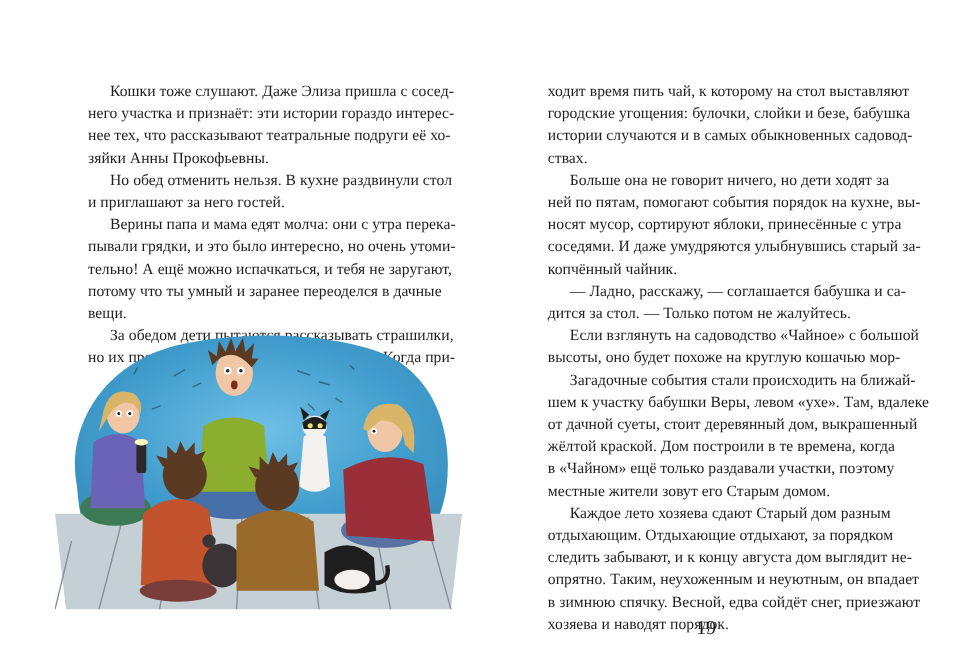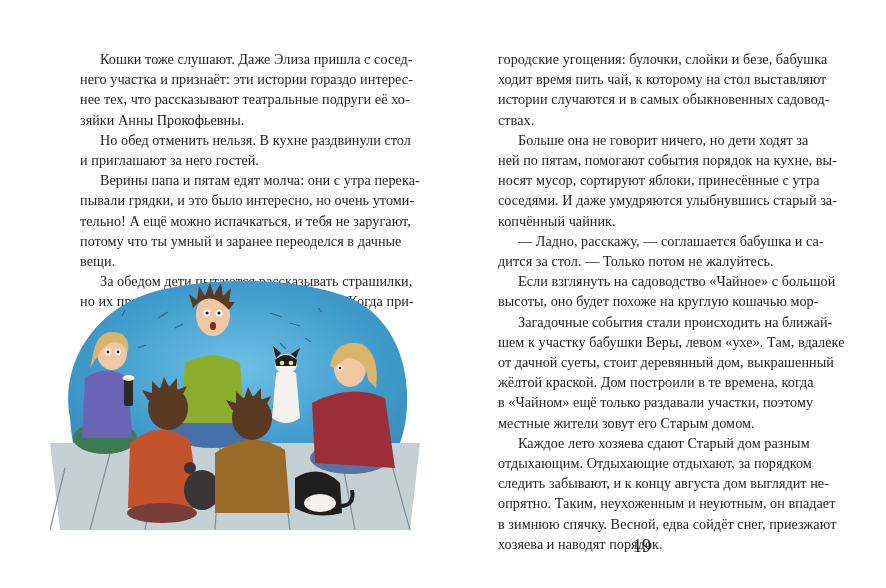--- a/index.html
+++ b/index.html
@@ -1,20 +1,20 @@
 <!DOCTYPE html>
 <html><head>
   <meta charset="utf-8">
   <style>
     html, body { margin: 0; padding: 0; }
     body {
       width: 886px; height: 588px; background: #ffffff; position: relative; overflow: hidden;
       font-family: "Liberation Serif", "DejaVu Serif", serif; color: #1e1e1e;
     }
-    .spread { position: absolute; inset: 0; }
+    .spread { position: absolute; inset: 0; margin-top: 24px; }
     .page { position: absolute; top: 0; height: 588px; }
     .page-left { left: 0; width: 443px; }
     .page-right { left: 443px; width: 443px; }
     .col {
       position: absolute; font-size: 14.2px; line-height: 20.2px; text-align: justify;
       hyphens: manual; letter-spacing: 0.05px;
     }
     .col-left { left: 80px; top: 49px; width: 308px; }
     .col-right { left: 55px; top: 49px; width: 310px; }
     .col .ln { display: block; text-align: justify; text-align-last: justify; white-space: nowrap; }
@@ -28,21 +28,21 @@
 
 <div class="spread">
   <div class="page page-left">
     <div class="col col-left" id="left-col">
         <span class="ln ind">Кошки тоже слушают. Даже Элиза пришла с сосед-</span>
         <span class="ln">него участка и признаёт: эти истории гораздо интерес-</span>
         <span class="ln">нее тех, что рассказывают театральные подруги её хо-</span>
         <span class="ln last">зяйки Анны Прокофьевны.</span>
         <span class="ln ind">Но обед отменить нельзя. В кухне раздвинули стол</span>
         <span class="ln last">и приглашают за него гостей.</span>
-        <span class="ln ind">Верины папа и пятам едят молча: они с утра перека-</span>
+        <span class="ln ind">Верины папа и мама едят молча: они с утра перека-</span>
         <span class="ln">пывали грядки, и это было интересно, но очень утоми-</span>
         <span class="ln">тельно! А ещё можно испачкаться, и тебя не заругают,</span>
         <span class="ln">потому что ты умный и заранее переоделся в дачные</span>
         <span class="ln last">вещи.</span>
         <span class="ln ind">За обедом дети пытаются рассказывать страшилки,</span>
         <span class="ln">но их просят не портить взрослым аппетит. Когда при-</span>
       </div>
 
     <svg class="illus" viewBox="0 0 370 262" xmlns="http://www.w3.org/2000/svg">
       <defs>
@@ -127,22 +127,22 @@
       <path d="M182,142 l-6,-10 l10,3 l0,-12 l8,8 l4,-12 l5,10 l8,-9 l0,12 l10,-4 l-6,12 Z" fill="#5a3a22"></path>
 
       <path d="M245,210 Q270,195 290,215 L292,245 Q265,252 245,240 Z" fill="#1e1e1e"></path>
       <ellipse cx="270" cy="235" rx="16" ry="9" fill="#f4f1ee"></ellipse>
       <path d="M290,238 q15,0 12,-16" stroke="#1e1e1e" stroke-width="4" fill="none"></path>
     </svg>
   </div>
 
   <div class="page page-right">
     <div class="col col-right" id="right-col">
+        <span class="ln">ходит время пить чай, к которому на стол выставляют</span>
         <span class="ln">городские угощения: булочки, слойки и безе, бабушка</span>
-        <span class="ln">ходит время пить чай, к которому на стол выставляют</span>
         <span class="ln">истории случаются и в самых обыкновенных садовод-</span>
         <span class="ln last">ствах.</span>
         <span class="ln ind">Больше она не говорит ничего, но дети ходят за</span>
         <span class="ln">ней по пятам, помогают события порядок на кухне, вы-</span>
         <span class="ln">носят мусор, сортируют яблоки, принесённые с утра</span>
         <span class="ln">соседями. И даже умудряются улыбнувшись старый за-</span>
         <span class="ln last">копчённый чайник.</span>
         <span class="ln ind">— Ладно, расскажу, — соглашается бабушка и са-</span>
         <span class="ln last">дится за стол. — Только потом не жалуйтесь.</span>
         <span class="ln ind">Если взглянуть на садоводство «Чайное» с большой</span>

